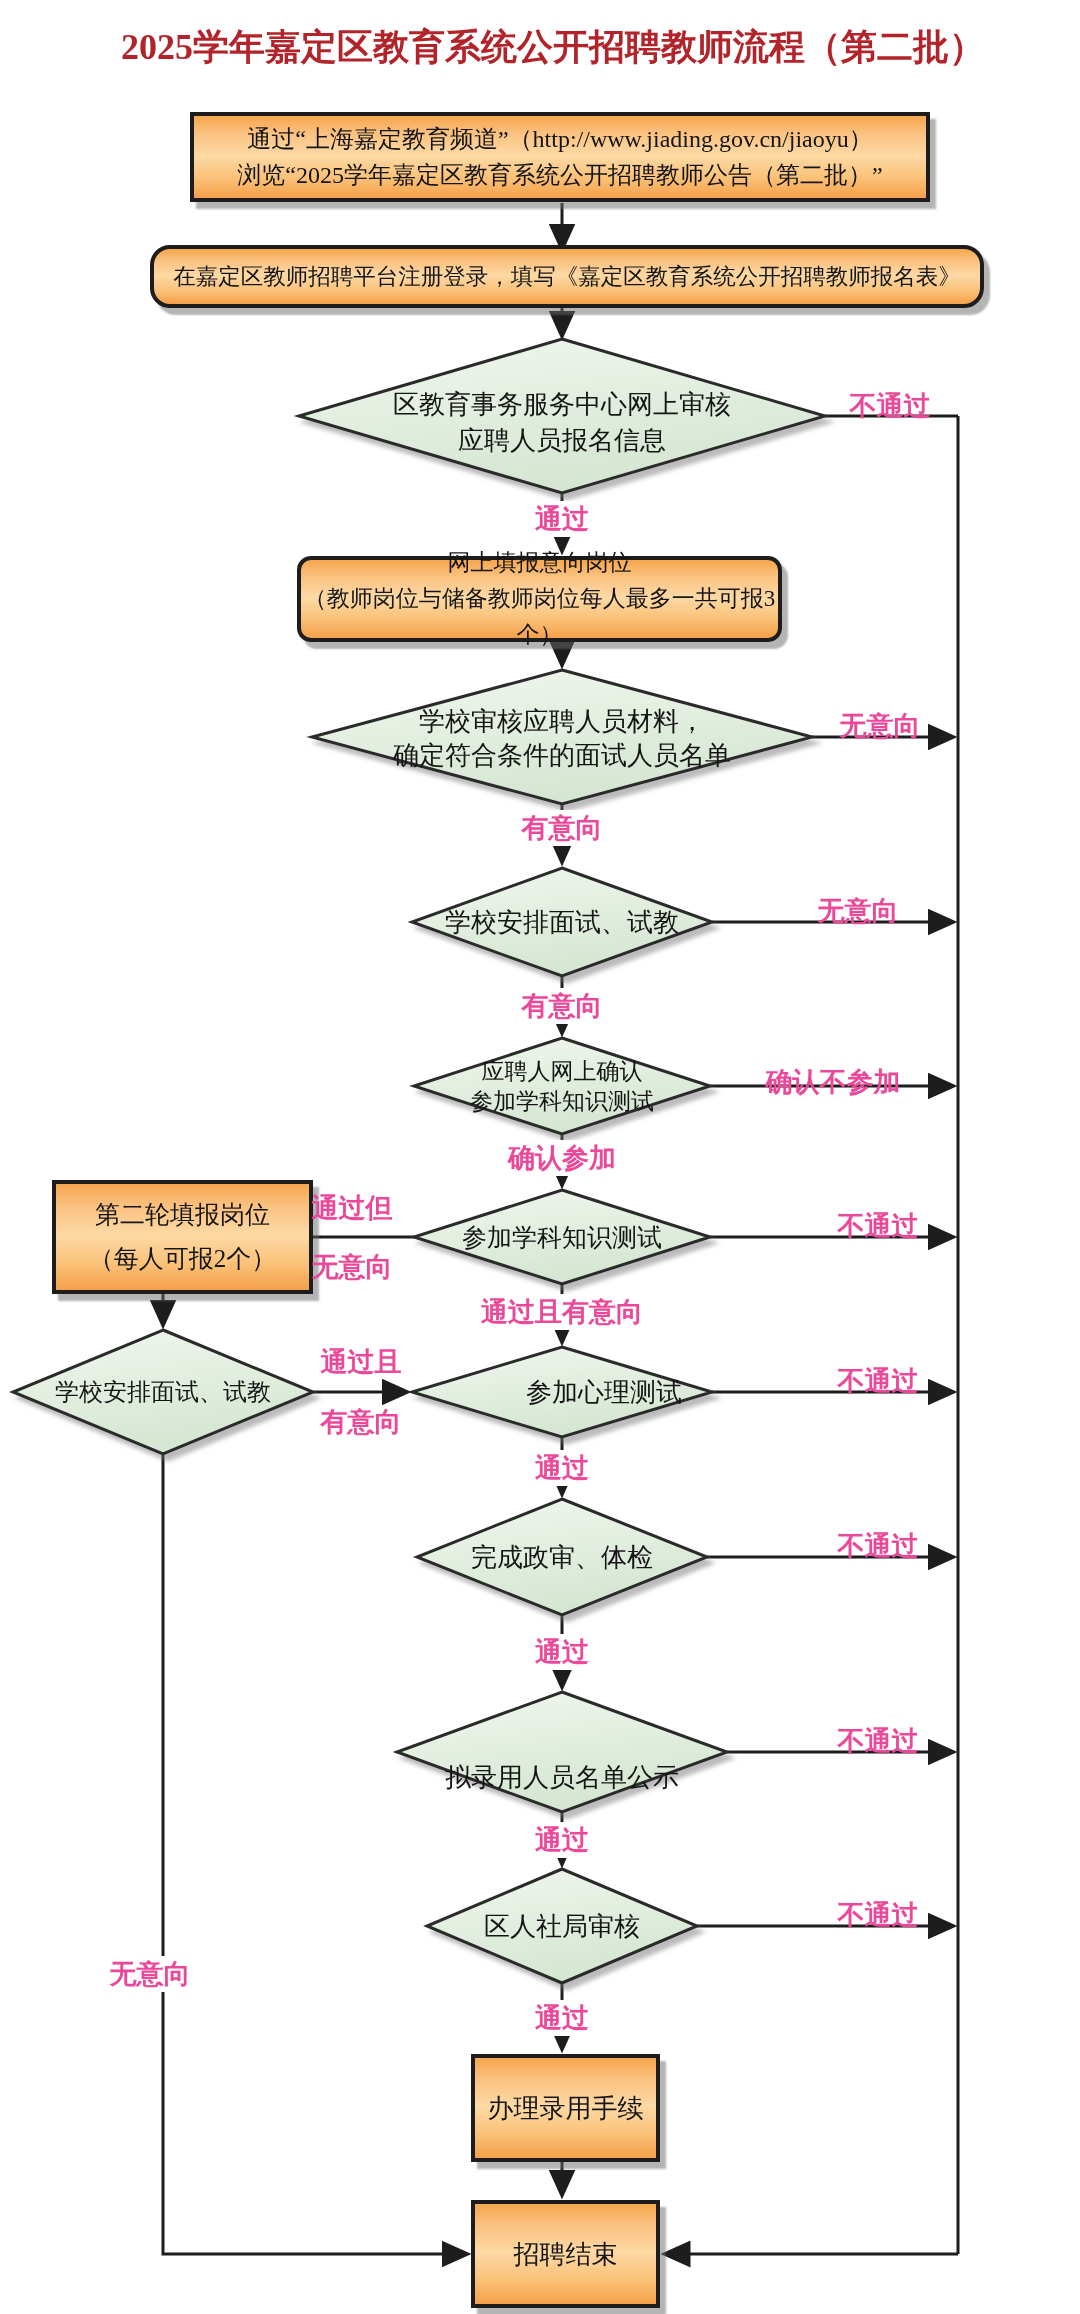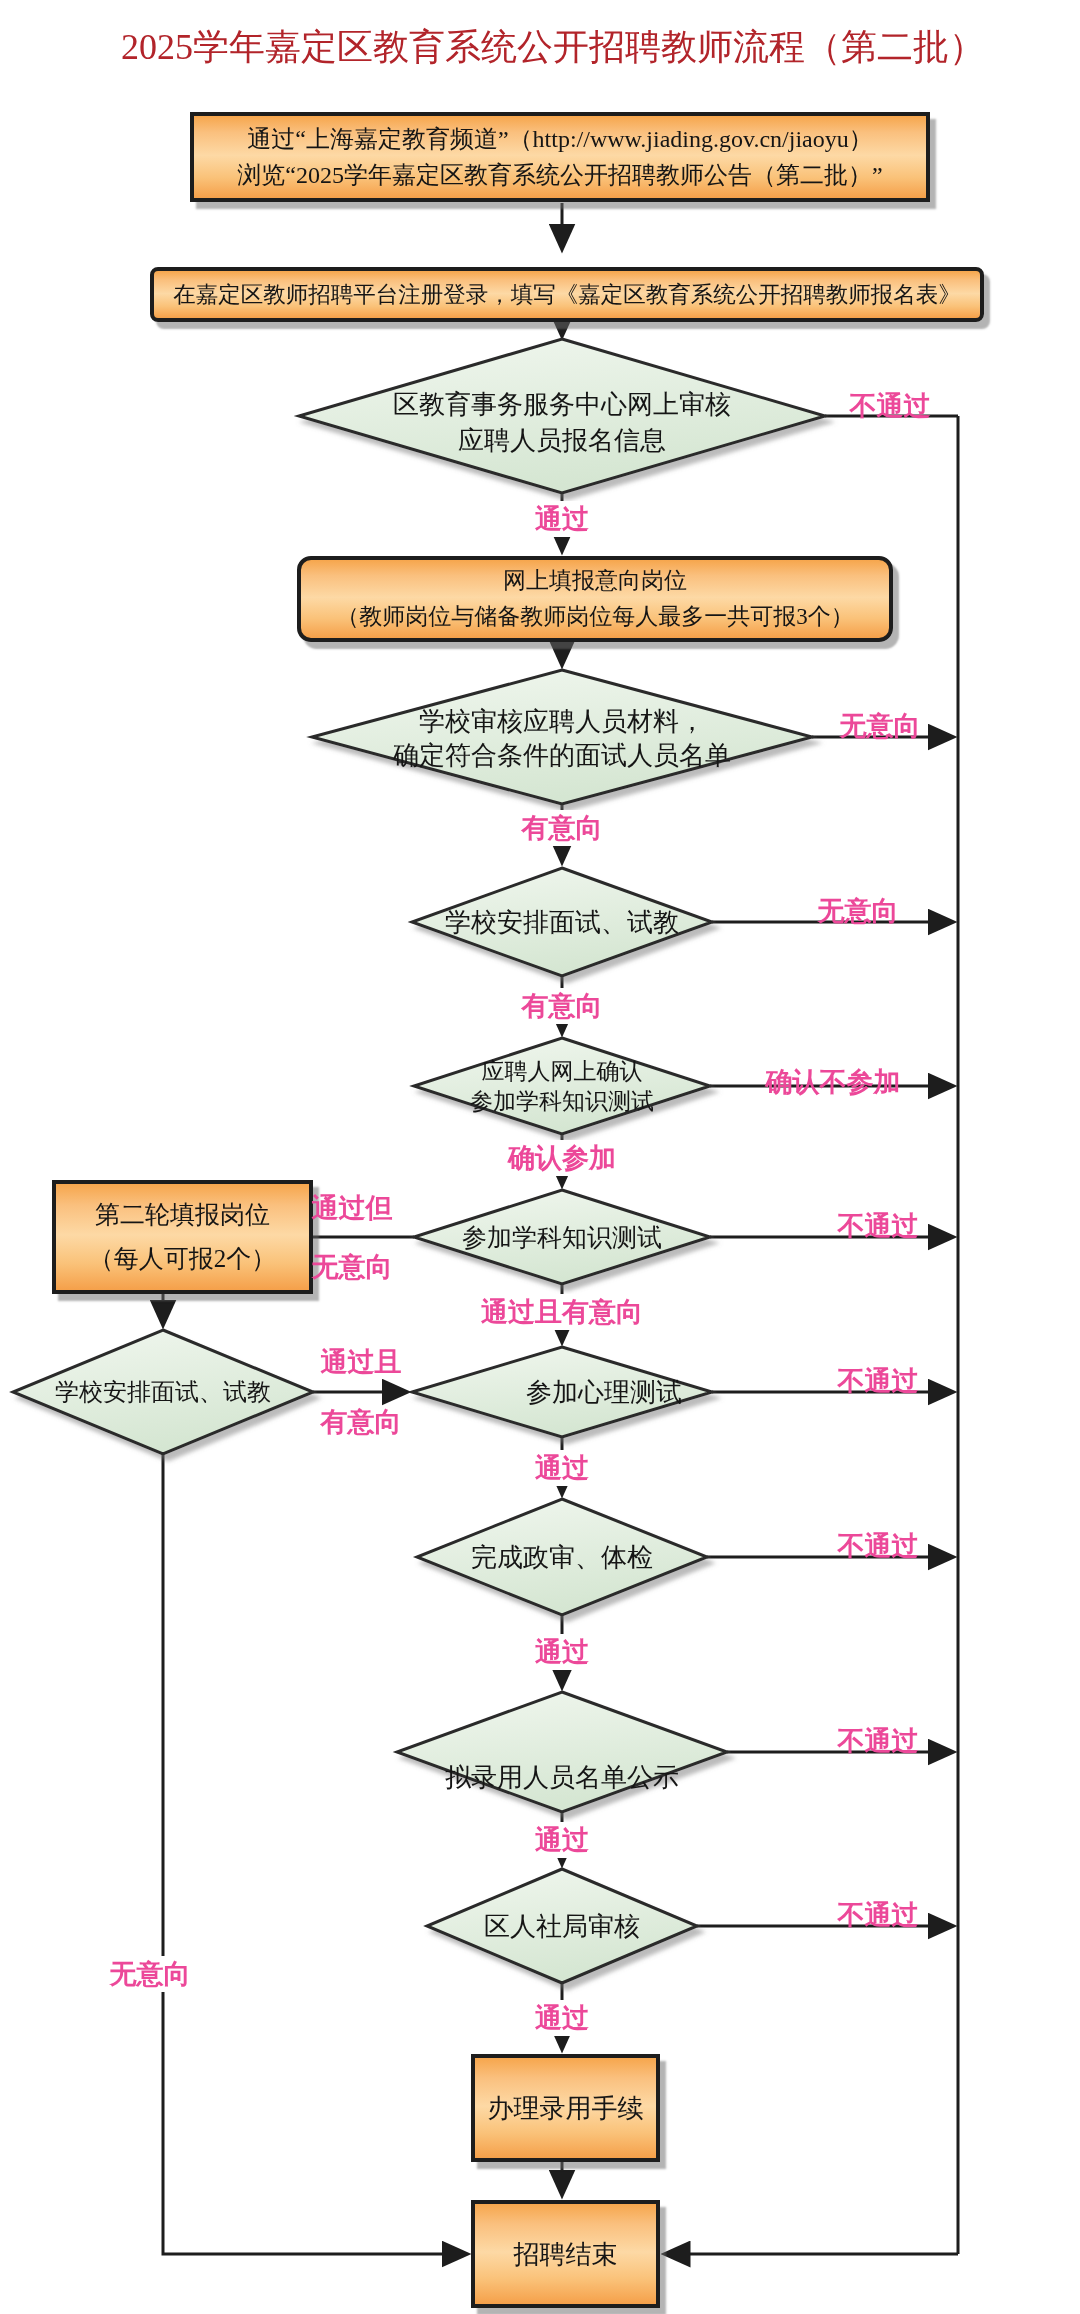--- a/index.html
+++ b/index.html
@@ -1,20 +1,20 @@
 <!DOCTYPE html>
 <html><head>
 <meta charset="utf-8">
 <style>
   html,body{margin:0;padding:0;background:#fff;}
   #canvas{position:relative;width:1080px;height:2314px;background:#fff;overflow:hidden;
           font-family:"Liberation Serif", serif;color:#151515;}
   .abs{position:absolute;}
   .ctr{transform:translate(-50%,-50%);white-space:nowrap;}
-  .title{font-size:36px;font-weight:normal;color:#b2242a;}
+  .title{font-size:36px;font-weight:bold;color:#b2242a;}
   .obox{position:absolute;border:4px solid #1d1d1d;
         background:linear-gradient(180deg,#f6a64d 0%,#fac07e 20%,#fdd9a5 48%,#fac279 75%,#f5a04a 100%);
         box-shadow:6px 7px 2px rgba(105,105,105,.5);
         display:flex;flex-direction:column;justify-content:center;align-items:center;
         text-align:center;box-sizing:border-box;}
   .dtext{position:absolute;transform:translate(-50%,-50%);white-space:nowrap;text-align:center;}
   .rlab{position:absolute;transform:translate(-50%,-50%);white-space:nowrap;
         color:#ec4899;font-weight:bold;font-size:27px;}
   .wbg{background:#fff;padding:0 3px;}
 </style>
@@ -85,28 +85,28 @@
     </g>
   </svg>
 
   <div class="abs ctr title" style="left:553px;top:47px;">2025学年嘉定区教育系统公开招聘教师流程（第二批）</div>
 
   <div class="obox" style="left:190px;top:112px;width:740px;height:90px;font-size:24px;line-height:36px;">
     <div>通过“上海嘉定教育频道”（http://www.jiading.gov.cn/jiaoyu）</div>
     <div>浏览“2025学年嘉定区教育系统公开招聘教师公告（第二批）”</div>
   </div>
 
-  <div class="obox" style="left:150px;top:267px;width:834px;height:55px;font-size:22.5px;border-radius:8px;">
+  <div class="obox" style="left:150px;top:245px;width:834px;height:63px;font-size:22.5px;border-radius:20px;">
     <div>在嘉定区教师招聘平台注册登录，填写《嘉定区教育系统公开招聘教师报名表》</div>
   </div>
 
   <div class="dtext" style="left:562px;top:404px;font-size:26px;">区教育事务服务中心网上审核</div>
   <div class="dtext" style="left:562px;top:440px;font-size:26px;">应聘人员报名信息</div>
 
-  <div class="obox" style="left:297px;top:556px;width:596px;height:86px;font-size:23px;line-height:36px;border-radius:14px;">
+  <div class="obox" style="left:297px;top:556px;width:485px;height:86px;font-size:23px;line-height:36px;border-radius:14px;">
     <div>网上填报意向岗位</div>
     <div>（教师岗位与储备教师岗位每人最多一共可报3个）</div>
   </div>
 
   <div class="dtext" style="left:562px;top:721px;font-size:26px;">学校审核应聘人员材料，</div>
   <div class="dtext" style="left:562px;top:755px;font-size:26px;">确定符合条件的面试人员名单</div>
 
   <div class="dtext" style="left:562px;top:922px;font-size:26px;">学校安排面试、试教</div>
 
   <div class="dtext" style="left:562px;top:1071px;font-size:23px;">应聘人网上确认</div>

